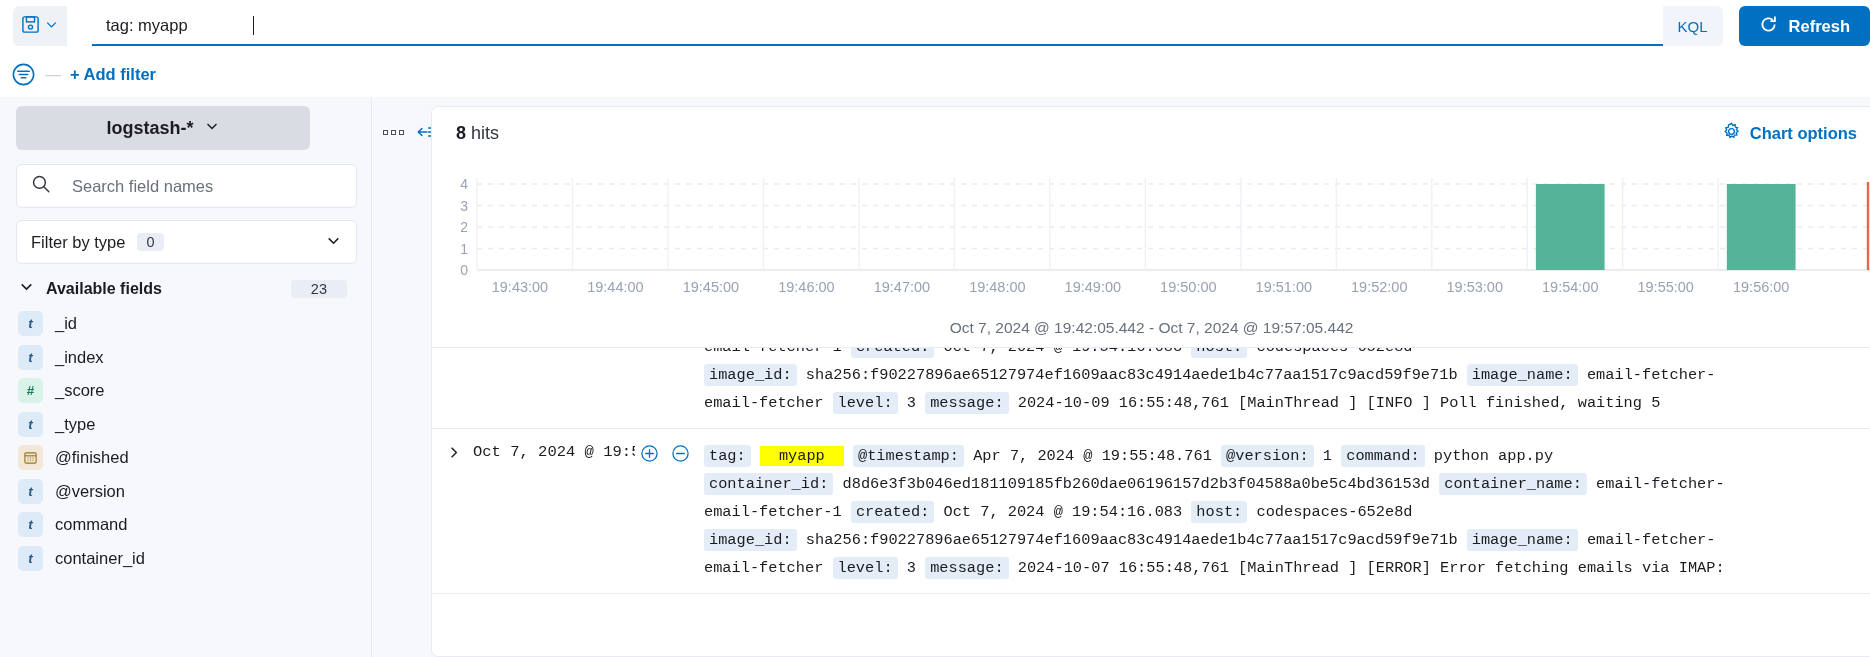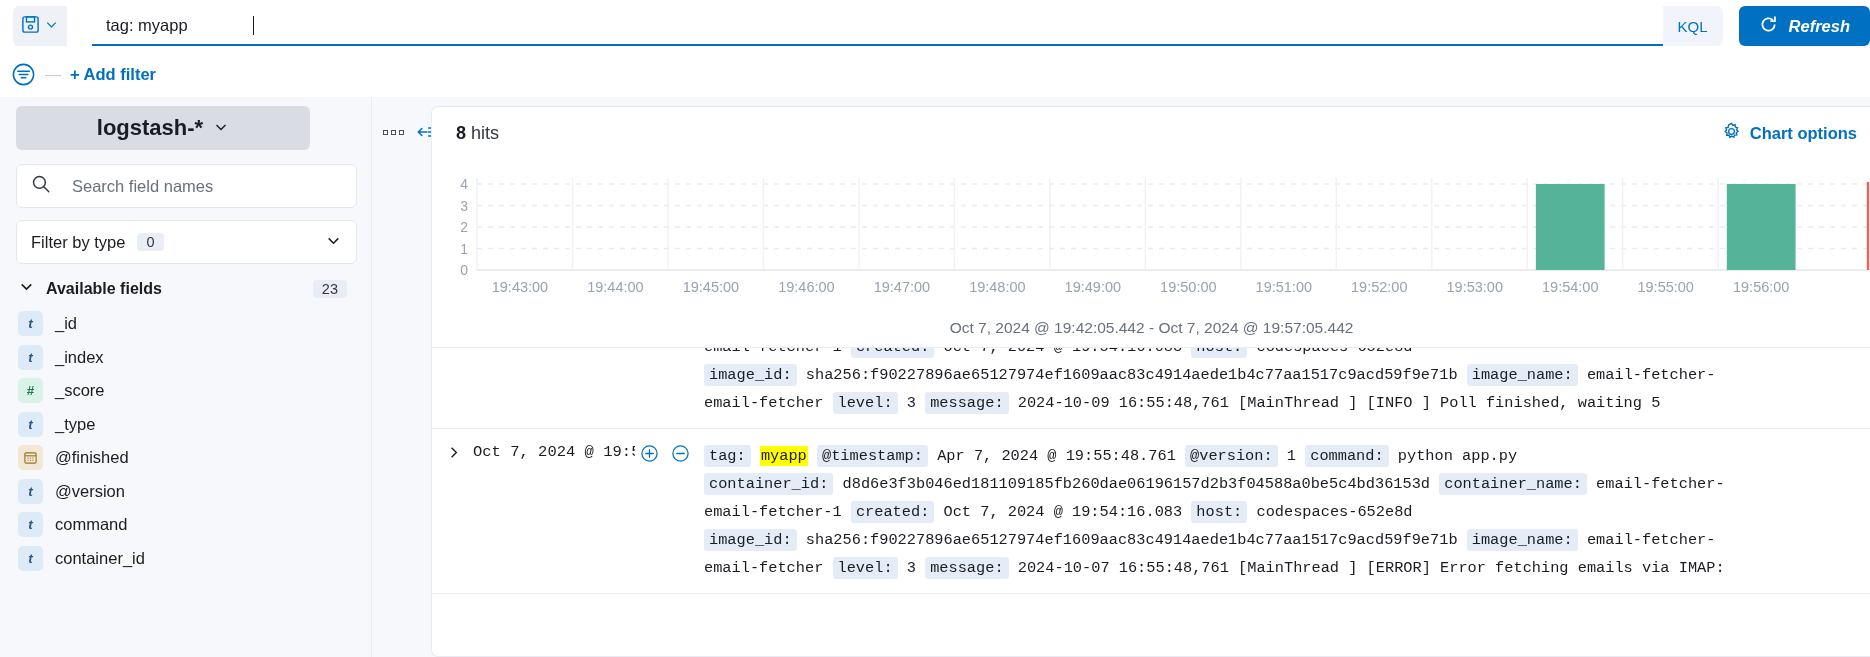--- a/index.html
+++ b/index.html
@@ -40,21 +40,21 @@
   }
   .kql-badge {
     width: 60px; height: 40px; background: #f1f4fa; border-radius: 0 6px 6px 0;
     display: flex; align-items: center; justify-content: center;
     color: #0071c2; font-size: 15px; cursor: pointer;
   }
   .refresh-btn {
     margin-left: 16px; height: 40px; background: #0071c2; border-radius: 6px;
     color: #fff; display: flex; align-items: center; gap: 11px;
     padding: 0 20px; font-size: 16.5px; font-weight: bold; cursor: pointer;
-    white-space: nowrap; flex: none; font-style: italic;
+    white-space: nowrap; flex: none;
   }
 
   
   .filterbar {
     position: absolute; left: 0; top: 52px; width: 1870px; height: 45px;
     display: flex; align-items: center; background: #fff;
   }
   .filter-icon { margin-left: 11px; color: #0071c2; display: flex; }
   .filter-dash { color: #c9cfd8; margin: 0 9px; font-size: 16px; }
   .add-filter {
@@ -63,21 +63,21 @@
 
   
   .sidebar {
     position: absolute; left: 0; top: 97px; width: 372px; height: 560px;
     background: #f7f8fc; border-right: 1px solid #e7ebf3;
     padding: 9px 14px 0 16px; overflow: hidden;
   }
   .index-pattern-btn {
     height: 44px; background: #d9dce2; border-radius: 6px;
     display: flex; align-items: center; justify-content: center; gap: 10px;
-    font-size: 22px; font-weight: bold; color: #1a1c21; cursor: pointer;
+    font-size: 18px; font-weight: bold; color: #1a1c21; cursor: pointer;
     margin-bottom: 14px; width: 294px;
   }
   .search-fields {
     height: 44px; background: #fff; border: 1px solid #e3e7ef; border-radius: 6px;
     display: flex; align-items: center; gap: 19px; padding: 0 14px; margin-bottom: 12px;
   }
   .search-fields input {
     border: 0; outline: none; font-size: 16.5px; color: #1a1c21; width: 100%;
     font-family: "Liberation Sans", sans-serif;
   }
@@ -92,21 +92,21 @@
     background: #e9edf5; border-radius: 4px; padding: 1px 9px;
     font-size: 14.5px; color: #343741;
   }
   .filter-type .chev { margin-left: auto; color: #1a1c21; }
   .section-head {
     display: flex; align-items: center; gap: 11px; margin: 6px 0 8px 2px;
     cursor: pointer;
   }
   .section-head .title { font-size: 16px; font-weight: bold; color: #1a1c21; }
   .section-head .num {
-    margin-left: auto; background: #e9edf5; border-radius: 4px; padding: 1px 9px;
+    margin-left: auto; background: #e9edf5; border-radius: 4px; padding: 1px 20px;
     font-size: 14.5px; color: #343741; margin-right: 10px;
   }
   .field-row {
     display: flex; align-items: center; gap: 12px; height: 33.5px; cursor: pointer;
     padding-left: 2px;
   }
   .ftype {
     width: 25px; height: 25px; border-radius: 5px; flex: none;
     display: flex; align-items: center; justify-content: center;
     font-size: 13.5px; font-style: italic; font-weight: bold;
@@ -168,21 +168,21 @@
   }
   .zoomb { color: #0071c2; cursor: pointer; display: flex; padding-top: 1px; }
   .doc-src {
     flex: 1; padding: 13px 14px 11px 0; font-family: "Liberation Mono", monospace;
     font-size: 15.3px; line-height: 28px; color: #1a1c21;
     overflow: hidden; white-space: nowrap;
   }
   .fkey {
     background: #e4edf7; border-radius: 3px; padding: 2px 5px; color: #1a1c21;
   }
-  .hl { background: #ffff00; padding: 1px 1px; }
+  .hl { background: #ffff00; padding: 1px 19px; }
   .srcline { display: block; white-space: nowrap; overflow: hidden; }
 </style>
 </head>
 <body>
 
 <div class="app">
 
   <div class="querybar">
     <div class="saved-query-btn">
       <span>

